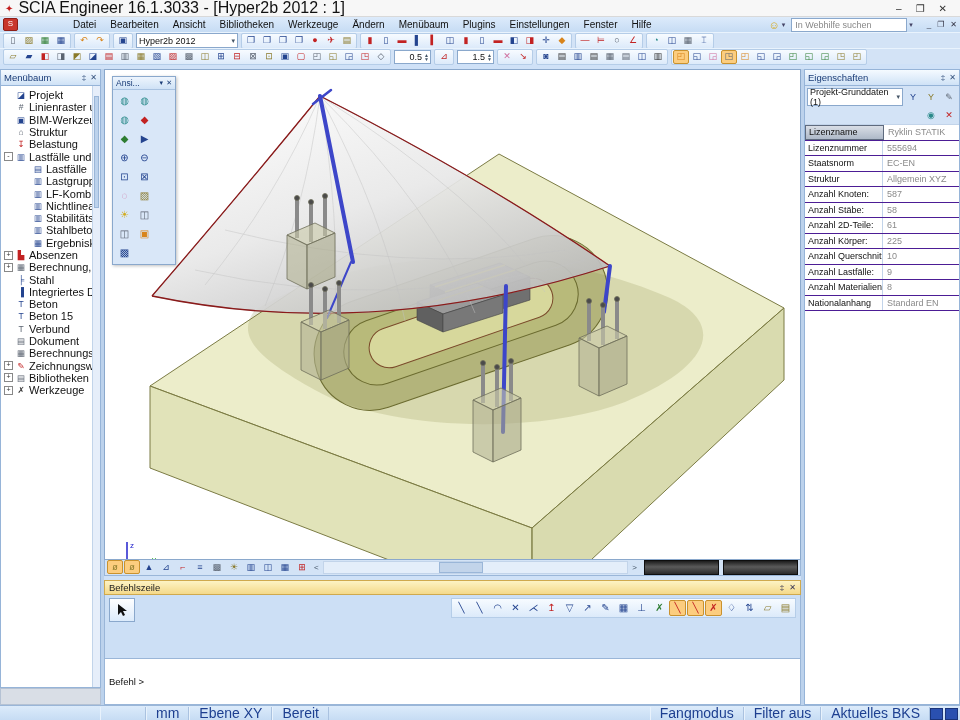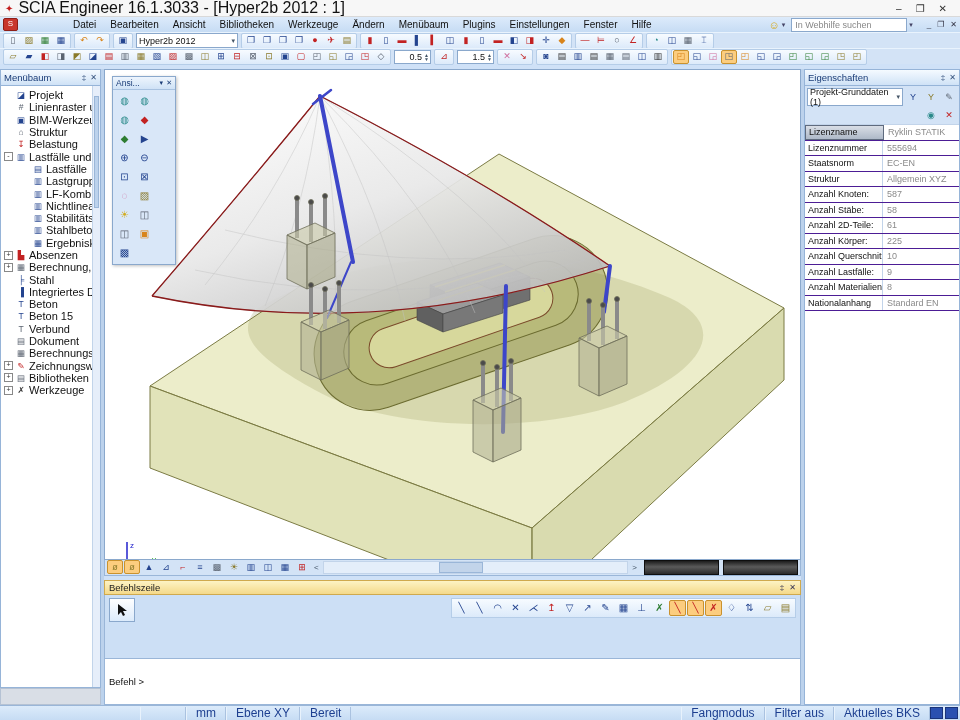--- a/index.html
+++ b/index.html
@@ -91,21 +91,21 @@
   .props-combo-row{display:flex;align-items:center;gap:2px;background:#d3e3f6;padding:2px 2px;}
   .props-combo{flex:1;display:flex;align-items:center;justify-content:space-between;background:#fff;border:1px solid #8aa8cc;height:14px;font-size:9px;padding:1px 2px;}
   .props-actions{display:flex;justify-content:flex-end;background:#d3e3f6;padding:0 2px 2px 0;gap:2px;}
   .pgrid{border-top:1px solid #c2d4ea;}
   .prow{display:flex;height:14.5px;border-bottom:1px solid #4c1d95;align-items:stretch;}
   .plabel{width:74px;flex:0 0 auto;font-size:9px;display:flex;align-items:center;padding-left:3px;border-right:1px solid #c2d4ea;color:#111;white-space:nowrap;overflow:hidden;}
   .plabel[data-sel="1"]{background:linear-gradient(#d9dee6,#aeb9c8);border:1px solid #5f6b7e;}
   .pvalue{flex:1;font-size:9px;display:flex;align-items:center;padding-left:4px;color:#8a8a8a;white-space:nowrap;overflow:hidden;}
 
   
-  .statusbar{height:14px;background:linear-gradient(#dcebfb,#c6dcf4);border-top:1px solid #9ab6d8;display:flex;align-items:center;color:#1d3f90;font-size:12px;padding-left:40px;}
+  .statusbar{height:14px;background:linear-gradient(#dcebfb,#c6dcf4);border-top:1px solid #9ab6d8;display:flex;align-items:flex-end;color:#1d3f90;font-size:14px;}
   .scell{padding:0 9px;border-right:1px solid #aac2e0;border-left:1px solid #e8f2fc;line-height:13px;white-space:nowrap;}
   .scell:empty{min-width:26px;}
   .sb-spacer{flex:1;}
   .sb-sq{width:11px;height:10px;background:#2a50b0;border:1px solid #1a347a;margin-right:2px;}
 </style>
 </head>
 <body>
 
 <div class="app">
 

